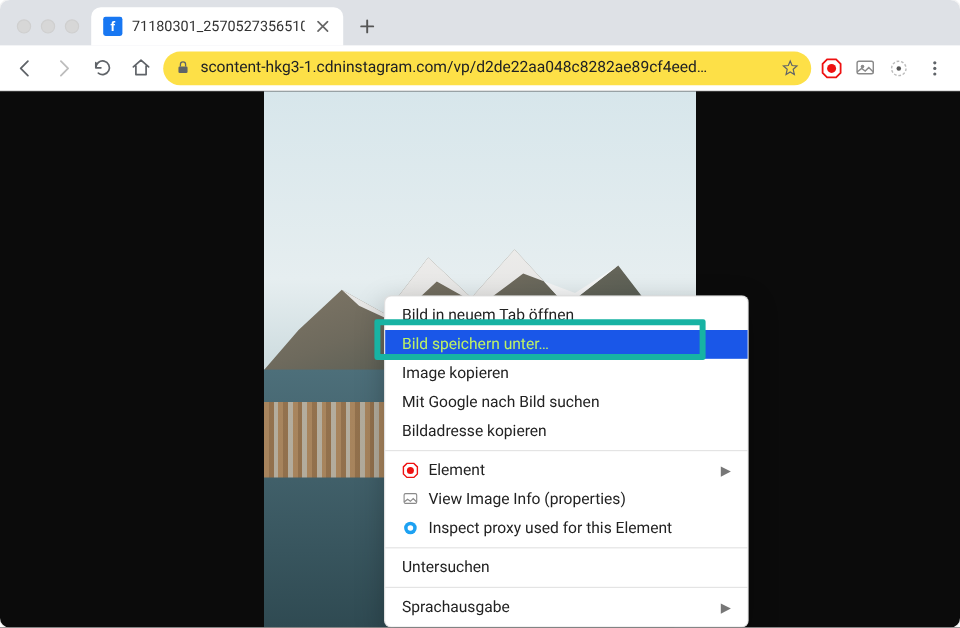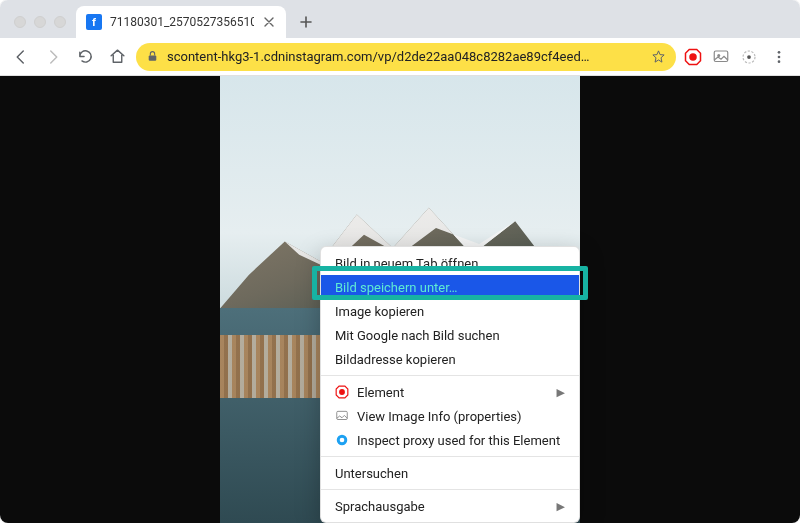--- a/index.html
+++ b/index.html
@@ -31,23 +31,23 @@
     linear-gradient(160deg, #8a7e6c 0%, #6e6a5d 40%, #4f5850 70%, #3b463f 100%); clip-path: polygon(0% 80%, 8% 55%, 18% 30%, 28% 45%, 38% 10%, 48% 35%, 58% 5%, 70% 40%, 82% 15%, 92% 50%, 100% 80%, 100% 100%, 0% 100%); }
   .snow { position:absolute; left:0; right:0; top:28%; height:30%; background: linear-gradient(#fafafa, #eaeaea); clip-path: polygon(18% 30%, 28% 45%, 38% 10%, 48% 35%, 58% 5%, 70% 40%, 82% 15%, 72% 32%, 60% 20%, 50% 40%, 40% 25%, 30% 50%, 22% 40%); opacity:.9; }
   .water { position:absolute; left:0; right:0; top:52%; bottom:0; background: linear-gradient(#4d6f7a, #2f4a52); }
   .land { position:absolute; left:30%; right:5%; top:66%; bottom:0; background: radial-gradient(ellipse at 40% 20%, #8c8a78 0%, #6d6b5c 40%, #4a4a3e 80%); border-radius: 40% 50% 0 0 / 30% 40% 0 0; }
   .village { position:absolute; left:0; width:40%; top:58%; height:14%; background: repeating-linear-gradient(90deg, #b98a5a 0 4px, #a07347 4px 8px, #c7b9a5 8px 12px); opacity:.85; border-radius: 0 30% 0 0; }
   .pitch { position:absolute; left:40%; top:78%; width:140px; height:90px; background:#2e6b2e; border:2px solid #d7e8d7; }
   .pitch::before, .pitch::after { content:""; position:absolute; border:1px solid #d7e8d7; }
   .pitch::before { left:50%; top:0; bottom:0; width:0; }
   .pitch::after { left:calc(50% - 14px); top:calc(50% - 14px); width:28px; height:28px; border-radius:50%; }
 
-  .ctxmenu { position:absolute; left:320px; top:170px; width:260px; background:#fff; border:1px solid rgba(0,0,0,.12); border-radius:6px; box-shadow: 0 8px 24px rgba(0,0,0,.25); padding: 4px 0; font-size: 13px; color:#222; }
+  .ctxmenu { position:absolute; left:320px; top:170px; width:304px; background:#fff; border:1px solid rgba(0,0,0,.12); border-radius:6px; box-shadow: 0 8px 24px rgba(0,0,0,.25); padding: 4px 0; font-size: 13px; color:#222; }
   .ctx-item { height: 24px; display:flex; align-items:center; padding: 0 14px; gap:8px; white-space:nowrap; position:relative; }
-  .ctx-item.sel { background:#1a57e8; color:#5eead4; }
+  .ctx-item.sel { background:#1a57e8; color:#bef264; }
   .ctx-sep { height:1px; background:#e4e4e4; margin:4px 0; }
   .ctx-sub { margin-left:auto; color:#777; font-size: 11px; }
   .ico { width:14px; height:14px; display:flex; align-items:center; justify-content:center; }
   .ctx-highlight { position:absolute; left:312px; top:190px; width:276px; height:34px; border:5px solid #17b3a3; border-radius:2px; pointer-events:none; }
 
   svg { display:block; }
 </style>
 </head>
 <body>
 

